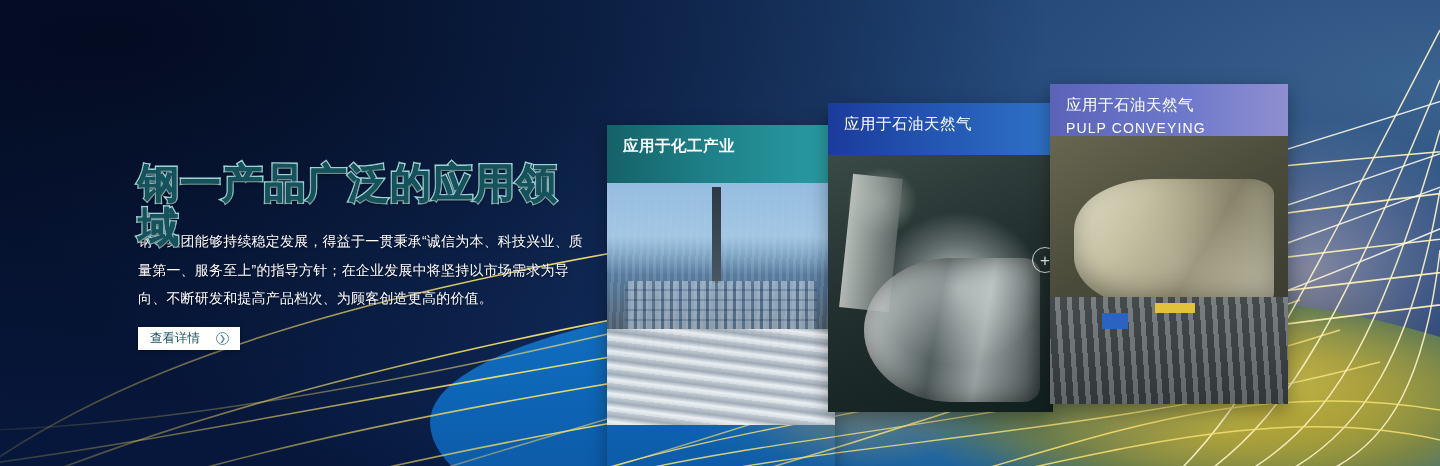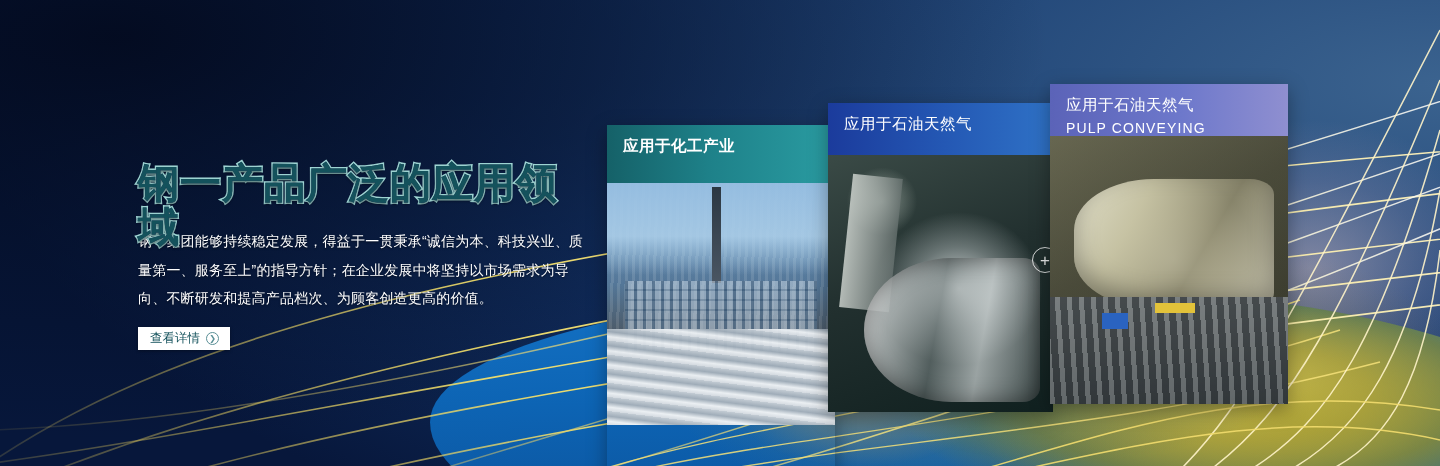--- a/index.html
+++ b/index.html
@@ -84,21 +84,21 @@
     margin:14px 0 0 0;
     width:452px;
     color:#ffffff;
     font-size:14px;
     line-height:2.05;
     letter-spacing:0.2px;
     text-shadow:0 1px 2px rgba(0,0,0,0.5);
   }
 
   .more-btn{
-    display:inline-flex;align-items:center;gap:6px;
+    display:inline-flex;align-items:center;gap:16px;
     margin-top:14px;
     padding:5px 11px 5px 12px;
     background:#ffffff;
     color:#14525c;
     font-size:12.5px;
     line-height:1;
     border:0;
     cursor:pointer;
     box-shadow:0 1px 3px rgba(0,0,0,0.35);
   }

